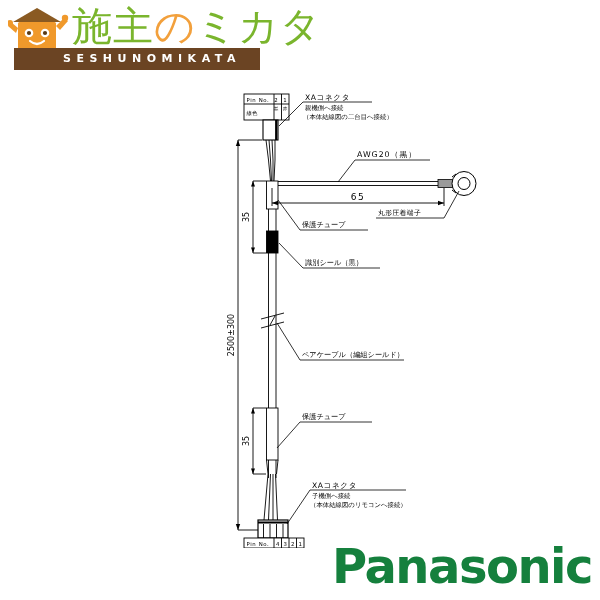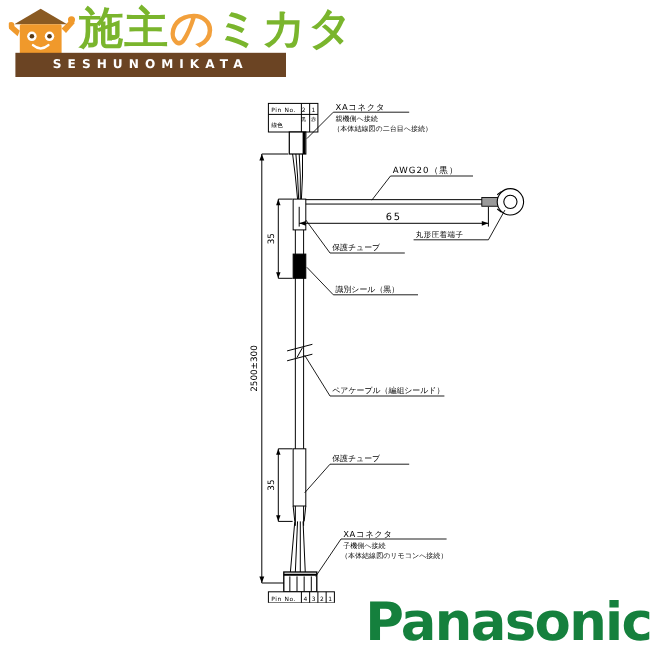--- a/index.html
+++ b/index.html
@@ -9,30 +9,30 @@
     font-family:"DejaVu Sans","Liberation Sans",sans-serif;
     position:relative;
     overflow:hidden;
   }
 
   
   #logo-area{position:absolute;left:0;top:0;width:272px;height:74px;}
   #logo-mascot{position:absolute;left:8px;top:6px;width:62px;height:52px;}
   #logo-wordmark{
     position:absolute;left:72px;top:4px;
-    font-size:40px;line-height:44px;font-weight:bold;
+    font-size:40px;line-height:44px;font-weight:normal;
     color:#7ab52d;letter-spacing:1px;white-space:nowrap;
   }
   #logo-wordmark .accent{color:#f2a03c;}
   #logo-bar{
     position:absolute;left:14px;top:48px;width:246px;height:22px;
     background:#6b4423;
   }
   #logo-sub{
-    position:absolute;left:0;top:0;width:246px;height:32px;
+    position:absolute;left:15px;top:0;width:246px;height:32px;
     color:#ffffff;font-size:11px;letter-spacing:5.5px;
     text-align:center;line-height:22px;font-weight:bold;
   }
 
   
   #drawing{position:absolute;left:0;top:78px;width:600px;height:470px;}
   #drawing svg{display:block;}
 
   
   #panasonic{

